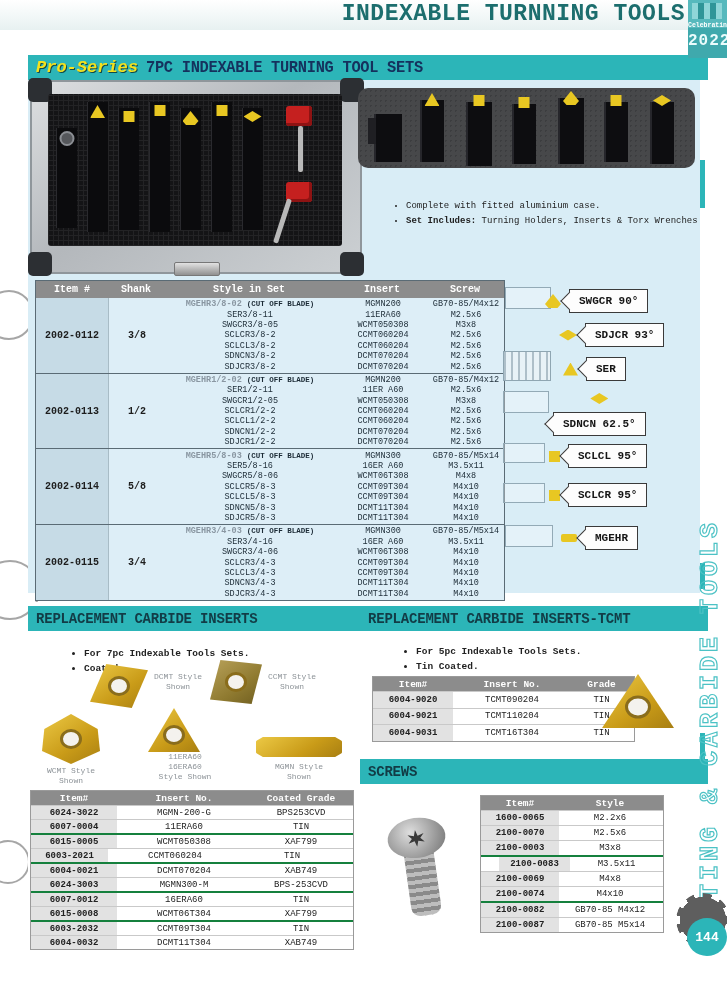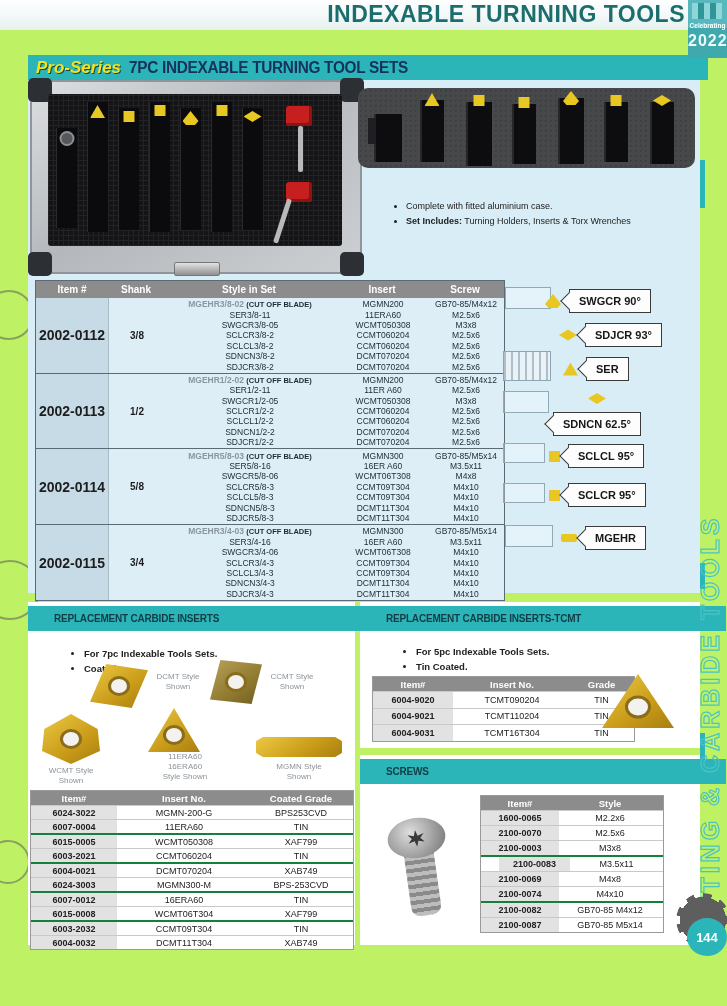--- a/index.html
+++ b/index.html
@@ -1,17 +1,17 @@
 <!DOCTYPE html>
 <html><head>
 <meta charset="utf-8">
 <style>
   html,body{margin:0;padding:0;background:#3c3c3c;}
-  #page{position:relative;width:727px;height:1006px;background:#bef264;overflow:hidden;
-        font-family:Liberation Sans, sans-serif;}
+  #page{position:relative;width:727px;height:1006px;background:#ffffff;overflow:hidden;
+        font-family:Liberation Mono, monospace;}
   .abs{position:absolute;}
   
   .top-band{left:0;top:0;width:727px;height:30px;background:linear-gradient(180deg,#ffffff,#e7f1f1);}
   .page-title{right:42px;top:1px;font-size:23px;font-weight:bold;color:#1c6e6e;letter-spacing:.5px;white-space:nowrap;}
   .badge{left:688px;top:0;width:39px;height:58px;background:linear-gradient(180deg,#57b9bd 0 28px,#3fa9ad 28px);text-align:center;z-index:9;}
   .badge-pix{position:absolute;left:4px;top:3px;width:30px;height:16px;
      background:repeating-linear-gradient(90deg,#8fd6d8 0 6px,#2f9598 6px 12px);}
   .badge-celebrating{position:absolute;left:0;top:22px;width:39px;font-size:6.5px;color:#fff;font-weight:bold;}
   .badge-year{position:absolute;left:0;top:32px;width:39px;font-size:16px;color:#eafcfc;font-weight:bold;letter-spacing:1px;}
   
@@ -50,21 +50,21 @@
   .bullets{left:338px;top:136px;width:320px;font-size:9px;color:#222;}
   .bullets li{margin-bottom:3px;line-height:1.35;}
   
   .mtable{left:7px;top:225px;width:468px;border:1.5px solid #5a6b75;background:#ddeef7;font-size:8.5px;color:#1c2b36;}
   .mt-head{display:flex;background:#8c8c8c;color:#fff;font-weight:bold;font-size:10px;height:17px;align-items:center;}
   .mc{text-align:center;}
   .mc0{width:72px;}.mc1{width:56px;}.mc2{width:170px;}.mc3{width:96px;}.mc4{width:70px;}
   .mt-group{display:flex;border-top:1.5px solid #5a6b75;}
   .mt-group:first-of-type{border-top:none;}
   .mt-item{width:72px;background:#c6dbe6;border-right:1px solid #a8bcc6;display:flex;align-items:center;justify-content:center;
-           font-weight:bold;font-size:14px;color:#1d1d1d;}
+           font-weight:bold;font-size:10px;color:#1d1d1d;}
   .mt-shank{width:56px;display:flex;align-items:center;justify-content:center;font-weight:bold;font-size:10px;color:#1d1d1d;}
   .mt-rows{flex:1;padding:1px 0;}
   .mt-row{display:flex;height:10.4px;align-items:center;}
   .code-gray{color:#8a97a2;font-weight:bold;}
   .note{font-weight:bold;font-size:7.5px;}
   
   .diagrams{left:475px;top:228px;width:197px;height:308px;}
   .dg-row{position:absolute;display:flex;align-items:center;gap:8px;}
   .callout{height:22px;background:#fdfdfd;border:1.6px solid #3a3a3a;display:flex;align-items:center;justify-content:center;
            font-weight:bold;font-size:11px;color:#161616;padding:0 9px;position:relative;white-space:nowrap;}
@@ -72,21 +72,21 @@
            border-left:1.6px solid #3a3a3a;border-bottom:1.6px solid #3a3a3a;transform:translateY(-50%) rotate(45deg);}
   .ghost{position:absolute;border:1.2px solid #93aab6;background:rgba(255,255,255,.3);}
   .shaft{position:absolute;left:0;top:68px;width:46px;height:28px;border:1.2px solid #8fa6b2;
          background:repeating-linear-gradient(90deg,#aebfc9 0 2px,#e8f2f7 2px 7px);}
   
   .panel{background:#ffffff;}
   .p-left{left:28px;top:602px;width:327px;height:343px;}
   .p-tcmt{left:360px;top:602px;width:340px;height:146px;}
   .p-screws{left:360px;top:755px;width:340px;height:190px;}
   .sec-head{position:absolute;left:0;top:4px;width:100%;height:25px;background:#2cb5b8;display:flex;align-items:center;
-            padding-left:26px;font-size:10px;font-weight:bold;color:#123c46;letter-spacing:-.2px;}
+            padding-left:8px;font-size:14px;font-weight:bold;color:#123c46;letter-spacing:-.2px;}
   .sec-bullets{position:absolute;left:16px;font-size:9.5px;font-weight:bold;color:#222;}
   .sec-bullets li{margin-bottom:4px;}
   
   .ins{position:absolute;background:linear-gradient(145deg,#ecc945,#c99b18 60%,#a87f12);}
   .hole{position:absolute;left:50%;top:50%;transform:translate(-50%,-50%);width:16px;height:14px;border-radius:50%;
         background:#f4f2ee;border:3px solid #8a6d1c;}
   .cap{position:absolute;font-size:8px;color:#8d9398;text-align:center;white-space:pre-line;line-height:1.25;}
   
   .stable{position:absolute;border:1px solid #9a9a9a;background:#fff;}
   .st-head{display:flex;background:#8c8c8c;height:14px;align-items:center;}
@@ -462,21 +462,21 @@
           <div class="sc itemcell" style="width: 86px;">6007-0004</div>
           <div class="sc" style="width: 134px;">11ERA60</div>
           <div class="sc" style="width: 100px;">TIN</div>
         </div>
         <div class="st-row sep" style="height: 13px;">
           <div class="sc itemcell" style="width: 86px;">6015-0005</div>
           <div class="sc" style="width: 134px;">WCMT050308</div>
           <div class="sc" style="width: 100px;">XAF799</div>
         </div>
         <div class="st-row" style="height: 13px;">
-          <div class="sc itemcell" style="width: 86px;">6003-2021</div>
+          <div class="sc itemcell" style="width: 77px;">6003-2021</div>
           <div class="sc" style="width: 134px;">CCMT060204</div>
           <div class="sc" style="width: 100px;">TIN</div>
         </div>
         <div class="st-row sep" style="height: 13px;">
           <div class="sc itemcell" style="width: 86px;">6004-0021</div>
           <div class="sc" style="width: 134px;">DCMT070204</div>
           <div class="sc" style="width: 100px;">XAB749</div>
         </div>
         <div class="st-row" style="height: 13px;">
           <div class="sc itemcell" style="width: 86px;">6024-3003</div>

